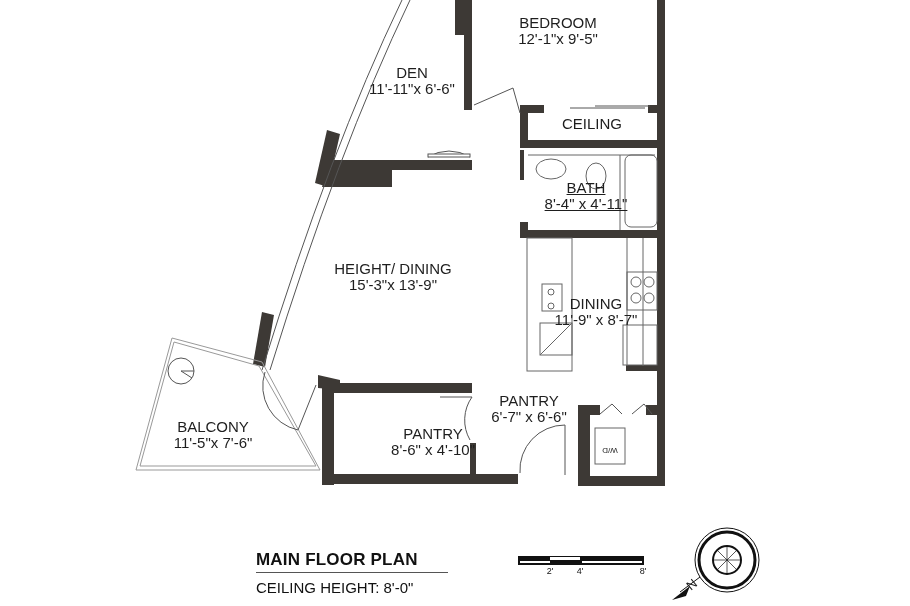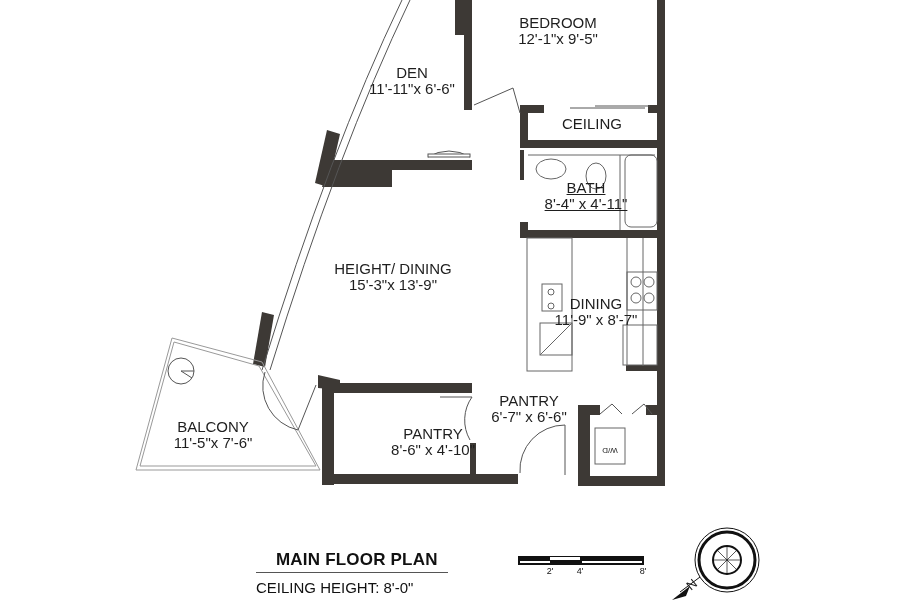--- a/index.html
+++ b/index.html
@@ -1,19 +1,19 @@
 <!DOCTYPE html>
 <html><head>
   <meta charset="utf-8">
   <style>
     html, body { margin: 0; padding: 0; background: #ffffff; }
     body { width: 910px; height: 606px; position: relative; overflow: hidden; font-family: "Liberation Sans", sans-serif; }
     #plan { position: absolute; left: 0; top: 0; }
     .lbl { position: absolute; text-align: center; color: #1e1e1e; font-size: 15px; line-height: 16px; white-space: nowrap; transform: translateX(-50%); }
-    .title { position: absolute; left: 256px; top: 550px; font-weight: bold; font-size: 17px; color: #111; letter-spacing: 0.2px; margin-left: 20px; }
+    .title { position: absolute; left: 256px; top: 550px; font-weight: bold; font-size: 17px; color: #111; letter-spacing: 0.2px; }
     .title-rule { position: absolute; left: 256px; top: 572px; width: 192px; height: 1px; background: #555; }
     .sub { position: absolute; left: 256px; top: 579px; font-size: 15px; color: #111; }
     .scale-lbl { position: absolute; top: 566px; font-size: 9px; color: #111; transform: translateX(-50%); }
   </style>
 </head>
 <body>
 
 <svg id="plan" width="910" height="606" viewBox="0 0 910 606" xmlns="http://www.w3.org/2000/svg">
   <g fill="#3d3935" stroke="none">
 

